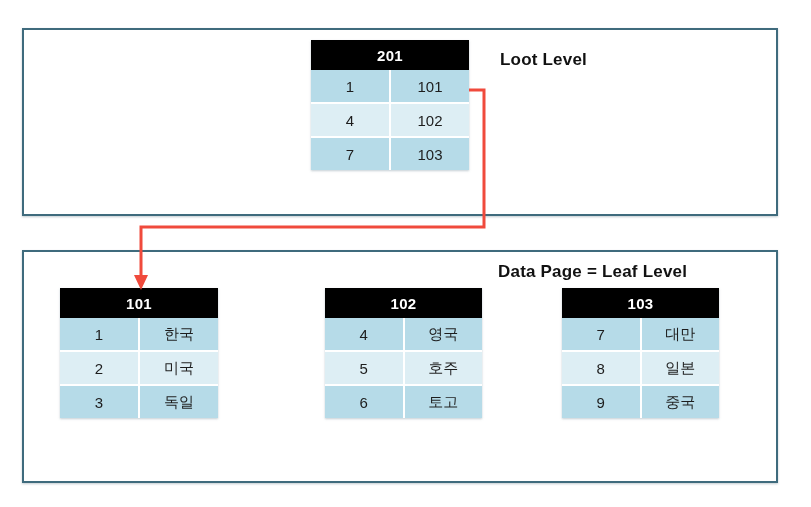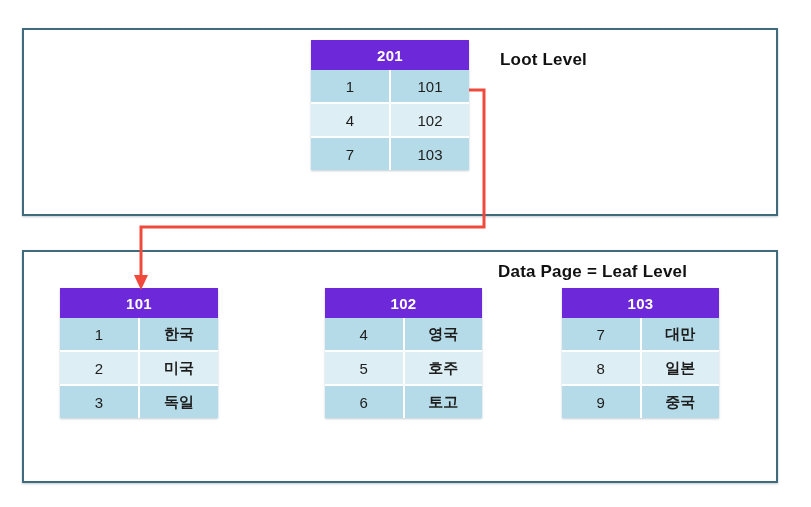--- a/index.html
+++ b/index.html
@@ -64,21 +64,21 @@
   }
 
   
   .tbl {
     position: absolute;
     border-collapse: collapse;
     table-layout: fixed;
     box-shadow: 0 1px 2px rgba(140,160,170,0.5);
   }
   .tbl th {
-    background: #6d28d9;
+    background: #000000;
     color: #ffffff;
     font-size: 15px;
     font-weight: bold;
     height: 30px;
     text-align: center;
     padding: 0;
     border: 0;
     letter-spacing: 0.3px;
   }
   .tbl td {
@@ -97,21 +97,21 @@
   .tbl td.v { font-size: 15px; }
 
   #tbl-201 { left: 311px; top: 40px; width: 158px; }
   #tbl-201 td.k { width: 62px; }
   #tbl-201 td.v { width: 96px; }
 
   #tbl-101 { left: 60px; top: 288px; width: 158px; }
   #tbl-102 { left: 325px; top: 288px; width: 157px; }
   #tbl-103 { left: 562px; top: 288px; width: 157px; }
   .leaf td.k { width: 62px; }
-  .leaf td.v { width: 95px; font-weight: bold; }
+  .leaf td.v { width: 95px; }
 
   
   #connector {
     position: absolute;
     left: 0; top: 0;
     width: 811px; height: 507px;
     pointer-events: none;
   }
 </style>
 </head>

